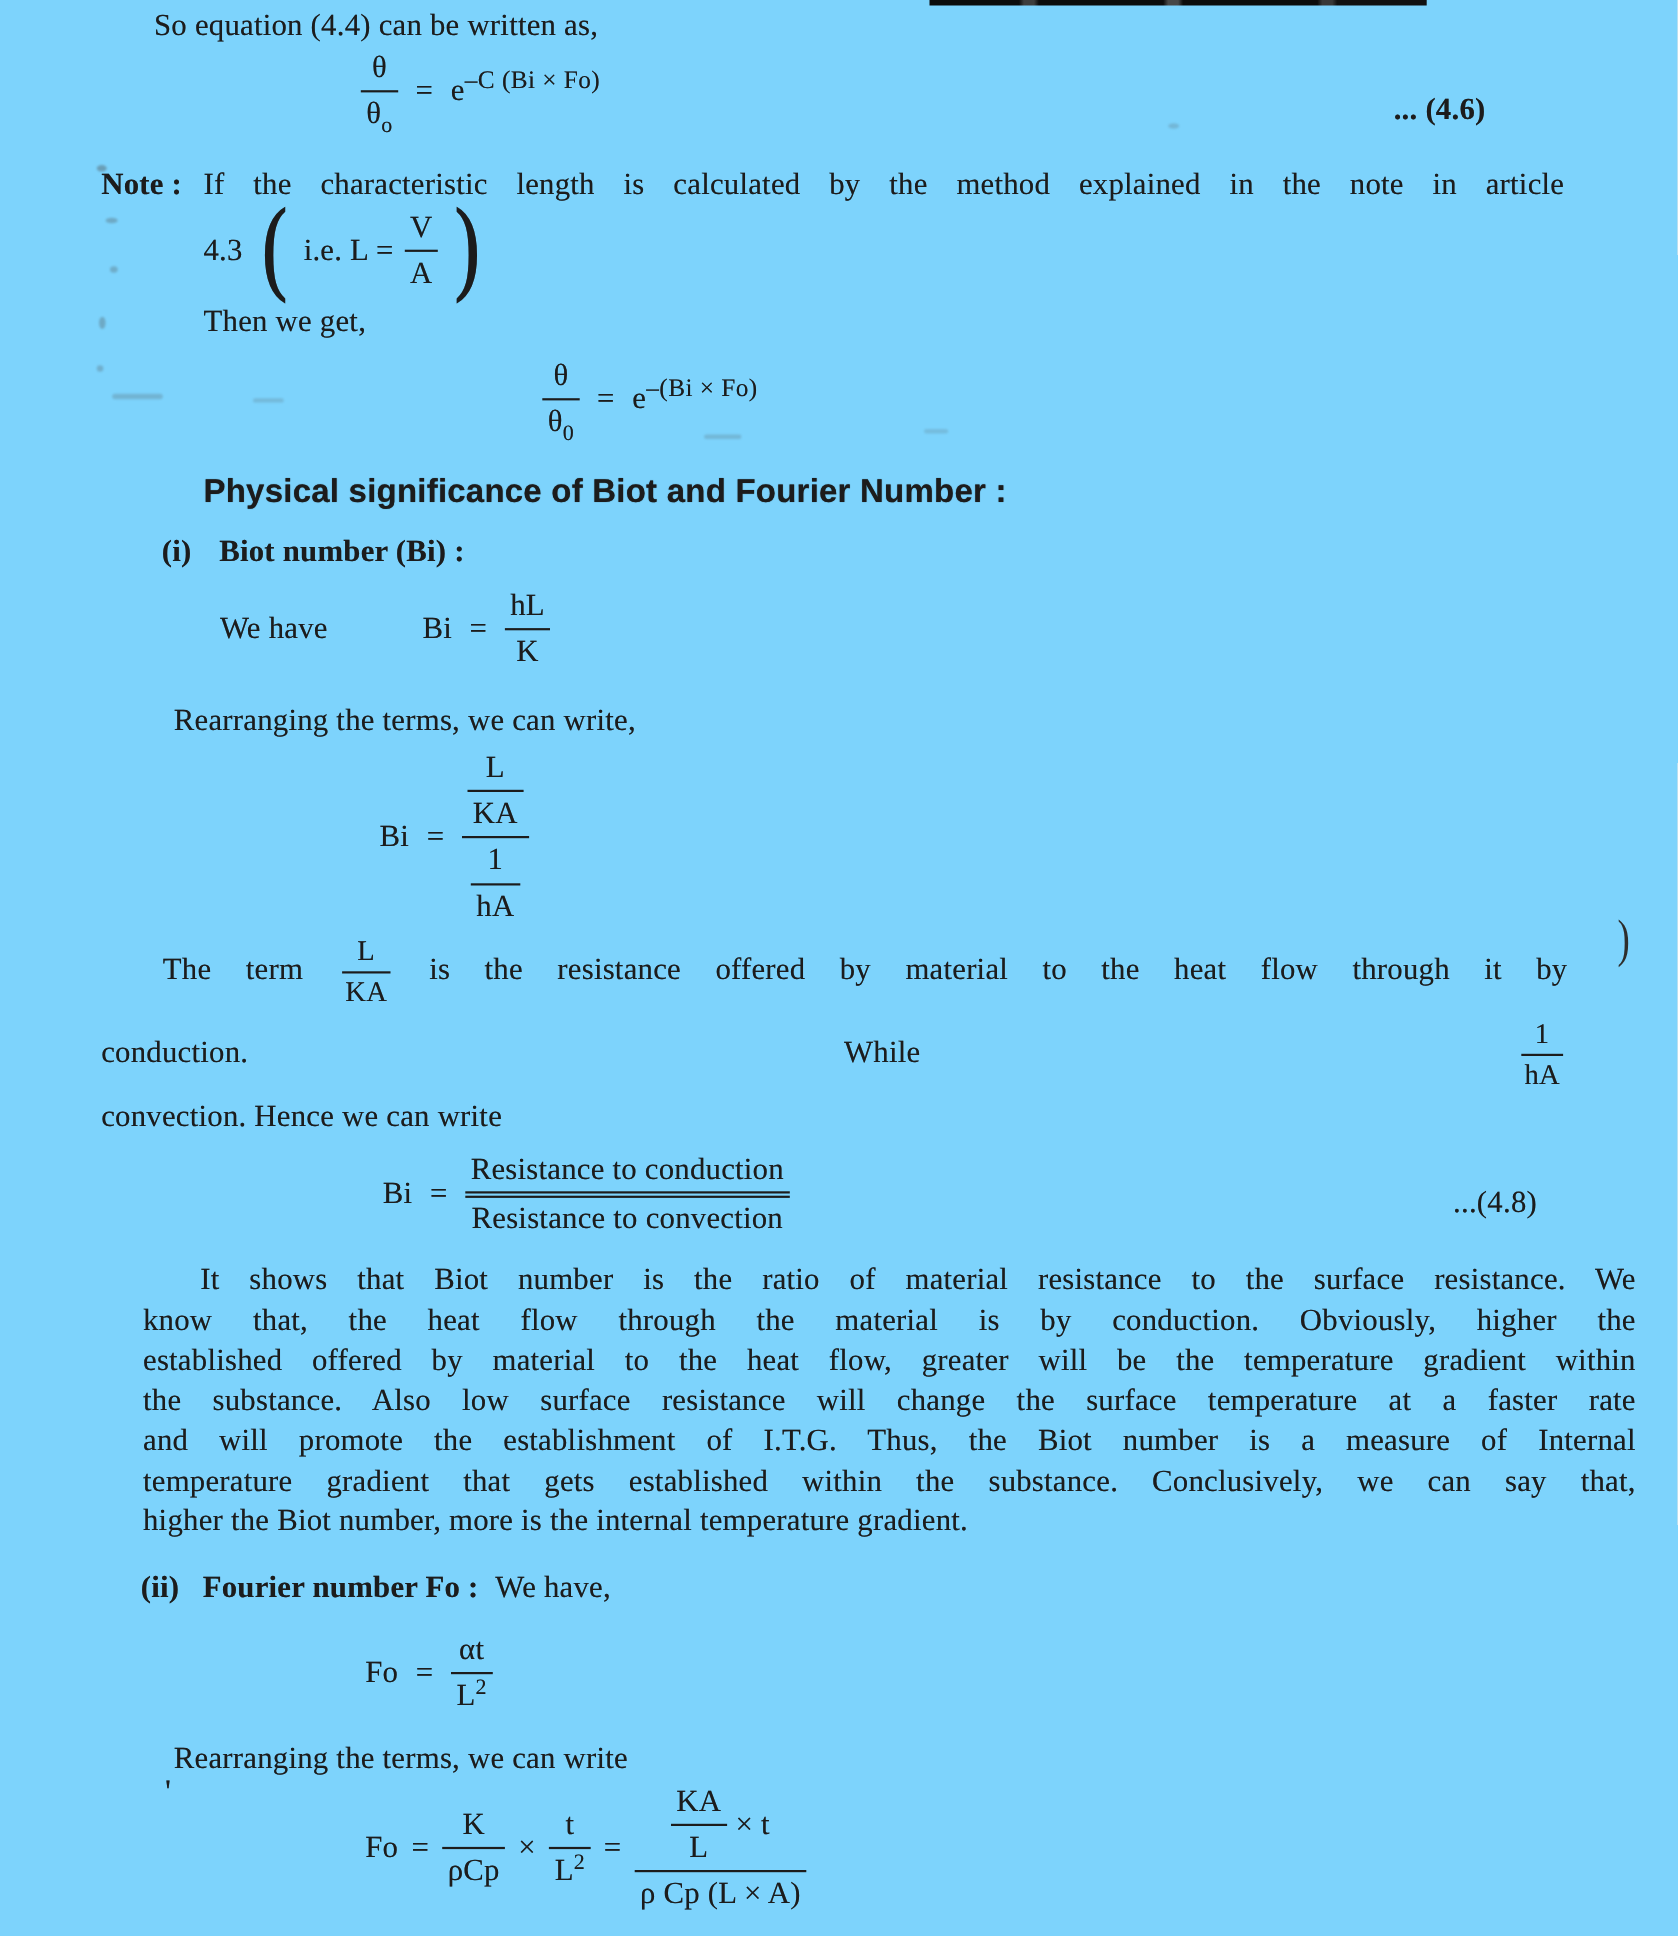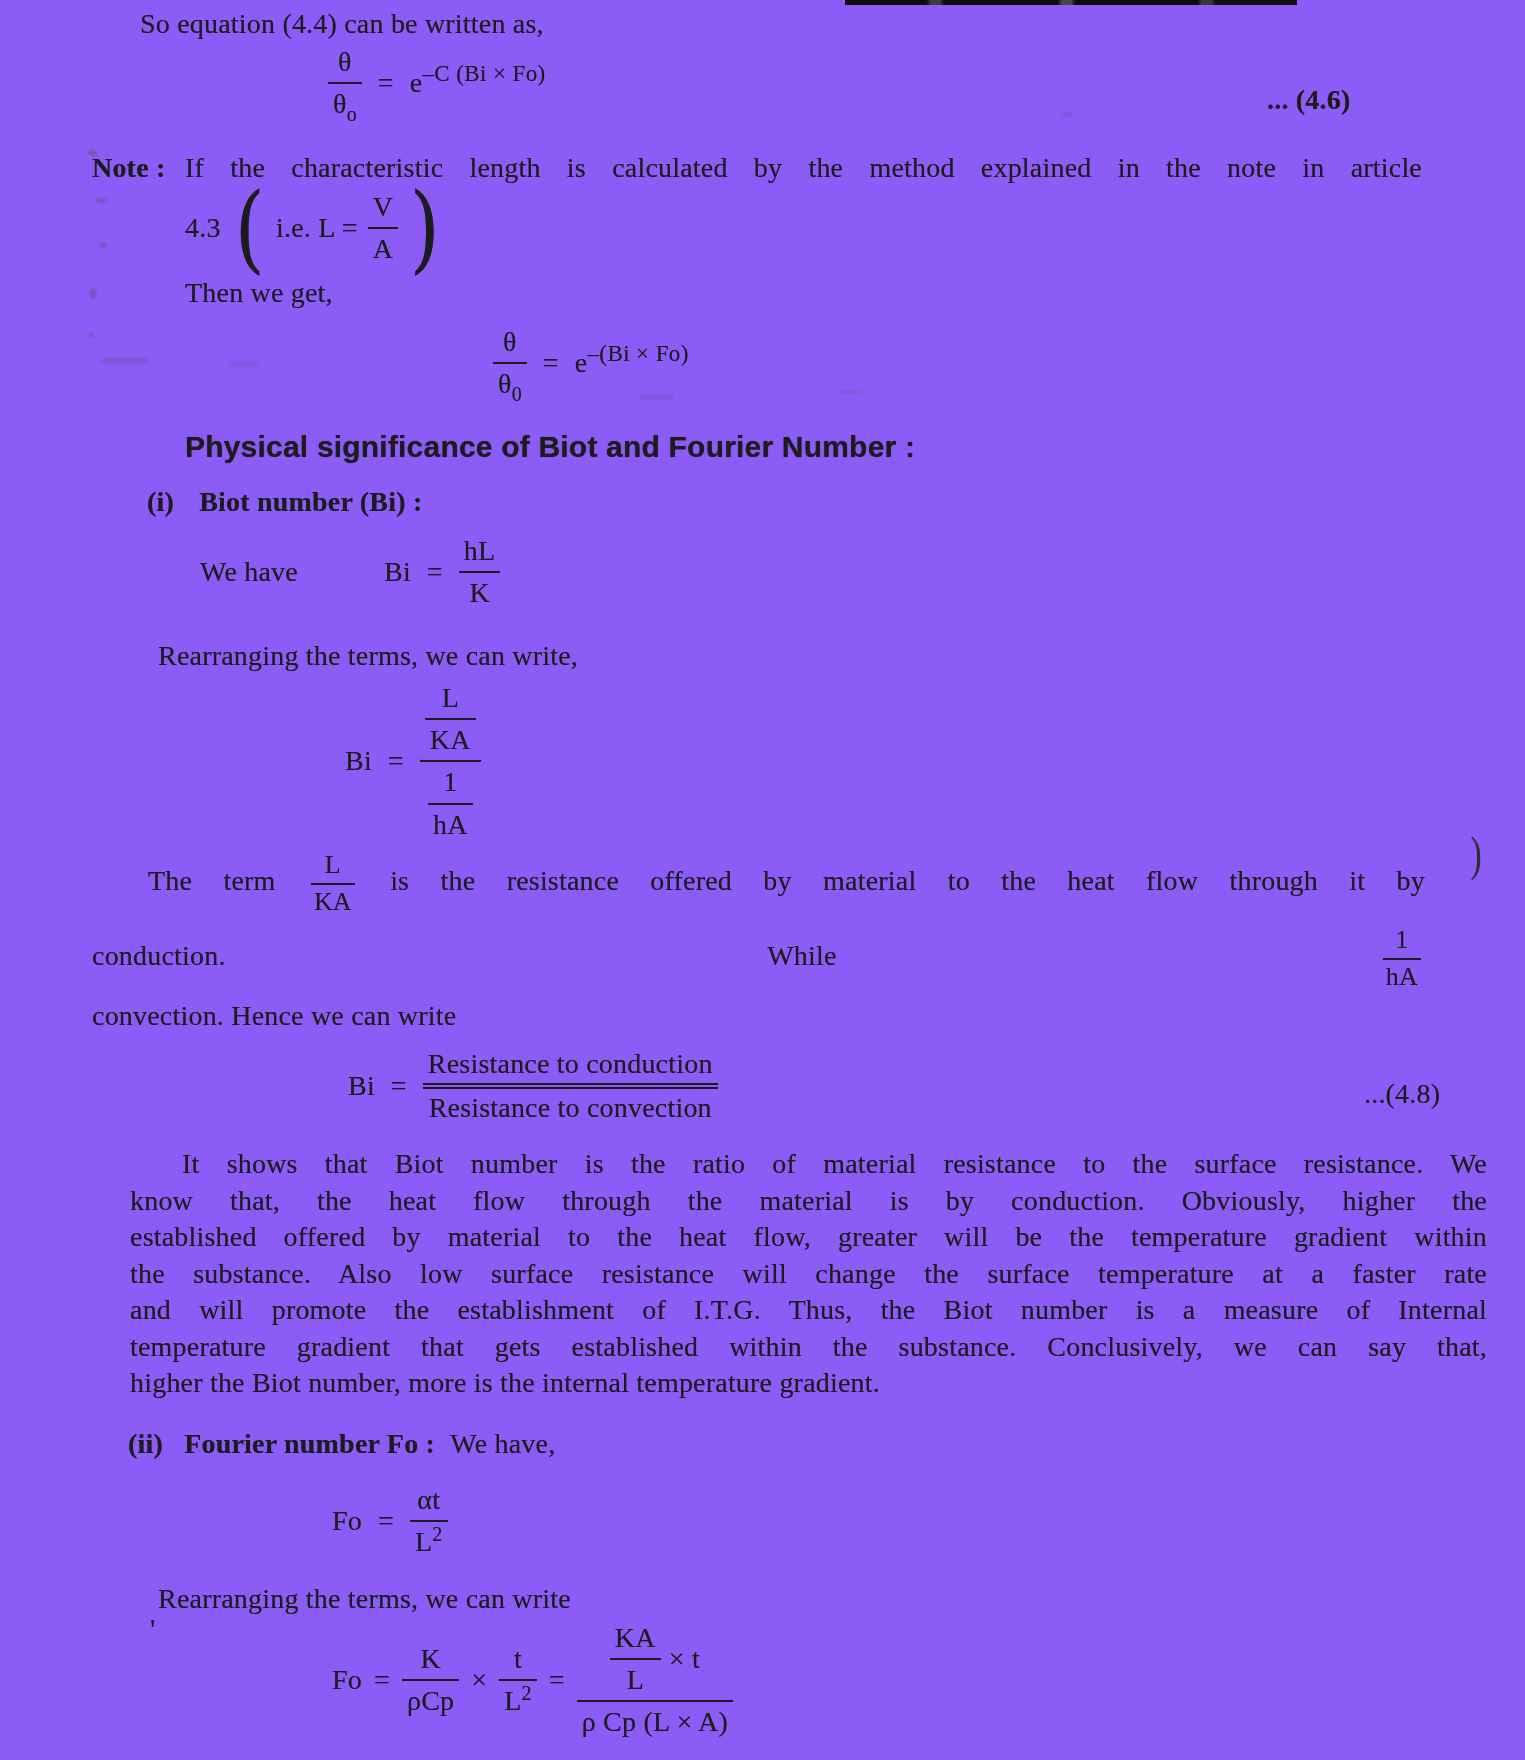--- a/index.html
+++ b/index.html
@@ -1,18 +1,18 @@
 <!DOCTYPE html>
 <html><head>
 <meta charset="utf-8">
 <style>
   html,body { margin:0; padding:0; background:#e8e8e6; }
   #page {
     position:relative; width:1525px; height:1760px; margin:0 auto;
-    background:#8b5cf6; overflow:hidden;
+    background:#7dd3fc; overflow:hidden;
     font-family:"Liberation Serif","DejaVu Serif",serif;
     color:#1c1c1c; font-size:28px;
   }
   .abs { position:absolute; }
   .txt { text-shadow:0 0 0.6px rgba(25,25,25,0.55); letter-spacing:0.2px; }
   .b { font-weight:bold; }
   .jl { text-align:justify; text-align-last:justify; }
   .sans-head {
     font-family:"Liberation Sans","DejaVu Sans",sans-serif;
     font-weight:700; font-size:30px; letter-spacing:0.2px;
@@ -153,21 +153,21 @@
 
   <div class="abs eqrow" style="left:348px; top:1048px;">
     <span class="txt">Bi</span>
     <span class="txt">=</span>
     <span class="frac txt">
       <span class="fnum">Resistance to conduction</span>
       <span class="fbar dbl"></span>
       <span class="fden">Resistance to convection</span>
     </span>
   </div>
-  <div class="abs txt tag" style="left:1364px; top:1078px;text-align:center;">...(4.8)</div>
+  <div class="abs txt tag" style="left:1321px; top:1078px;text-align:center;">...(4.8)</div>
 
   <div class="abs" style="left:90px; top:1146px; width:1357px;margin-left:40px;">
     <div class="txt jl" style="line-height:36.5px; padding-left:52px;">It shows that Biot number is the ratio of material resistance to the surface resistance. We</div>
     <div class="txt jl" style="line-height:36.5px;">know that, the heat flow through the material is by conduction. Obviously, higher the</div>
     <div class="txt jl" style="line-height:36.5px;">established offered by material to the heat flow, greater will be the temperature gradient within</div>
     <div class="txt jl" style="line-height:36.5px;">the substance. Also low surface resistance will change the surface temperature at a faster rate</div>
     <div class="txt jl" style="line-height:36.5px;">and will promote the establishment of I.T.G. Thus, the Biot number is a measure of Internal</div>
     <div class="txt jl" style="line-height:36.5px;">temperature gradient that gets established within the substance. Conclusively, we can say that,</div>
     <div class="txt" style="line-height:36.5px;">higher the Biot number, more is the internal temperature gradient.</div>
   </div>

